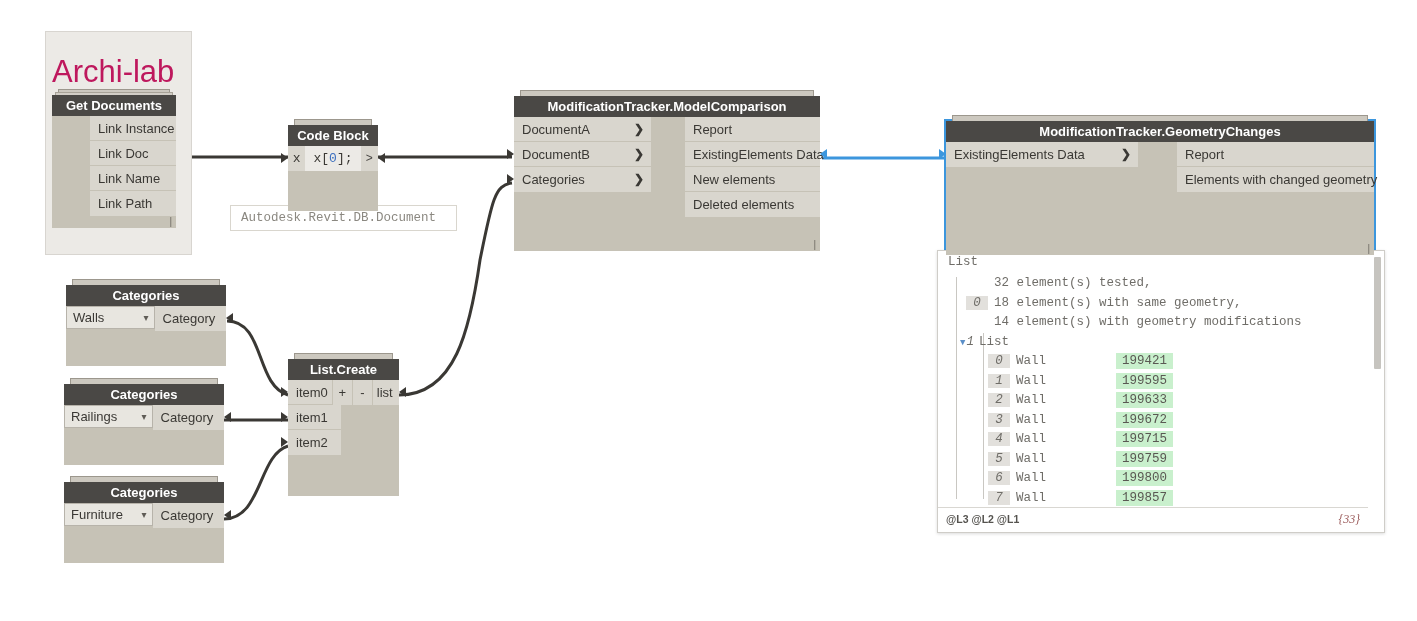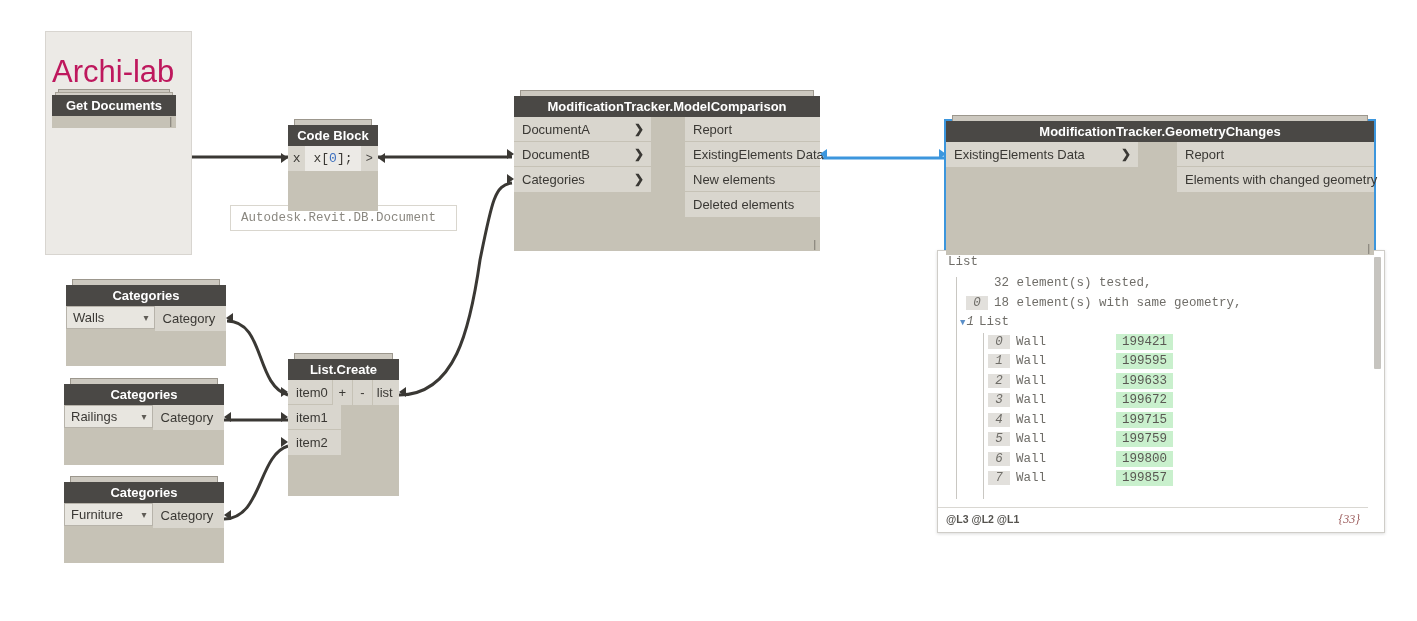--- a/index.html
+++ b/index.html
@@ -127,20 +127,28 @@
 
   <div class="group" style="left:45px;top:31px;width:145px;height:222px;">
     <div class="gtitle">Archi-lab</div>
   </div>
 
   <div class="node" style="left:52px;top:95px;width:124px;">
     <div class="stack"></div>
     <div class="stack2"></div>
     <div class="hdr">Get Documents</div>
     <div class="body">
+      <div class="ports">
+        <div class="pout-col" style="width:86px;">
+          <div class="port out">Link Instance</div>
+          <div class="port out">Link Doc</div>
+          <div class="port out">Link Name</div>
+          <div class="port out">Link Path</div>
+        </div>
+      </div>
       <div class="resize">|</div>
     </div>
   </div>
 
   <div class="node cb" style="left:288px;top:125px;width:90px;">
     <div class="stack"></div>
     <div class="hdr">Code Block</div>
     <div class="body" style="padding-bottom:40px;">
       <div class="row">
         <div class="pin">
@@ -302,20 +310,23 @@
       <div class="pv-line" style="padding:4px 0 0 10px;height:21px;">
         <span>List</span>
       </div>
 
       <div class="pv-line" style="padding-left:28px;">
         <span class="idx plain"></span><span>32 element(s) tested,</span>
       </div>
       <div class="pv-line" style="padding-left:28px;">
         <span class="idx">0</span><span>18 element(s) with same geometry,</span>
       </div>
+      <div class="pv-line" style="padding-left:28px;">
+        <span class="idx plain"></span><span>14 element(s) with geometry modifications</span>
+      </div>
 
       <div class="pv-line" style="padding-left:22px;">
         <span class="caret-sm">▼</span><span style="font-style:italic;margin:0 5px 0 1px;">1</span><span>List</span>
       </div>
 
       <div class="pv-line" style="padding-left:50px;">
         <span class="idx">0</span><span style="display:inline-block;width:100px;">Wall</span><span class="pv-val">199421</span>
       </div>
       <div class="pv-line" style="padding-left:50px;">
         <span class="idx">1</span><span style="display:inline-block;width:100px;">Wall</span><span class="pv-val">199595</span>

